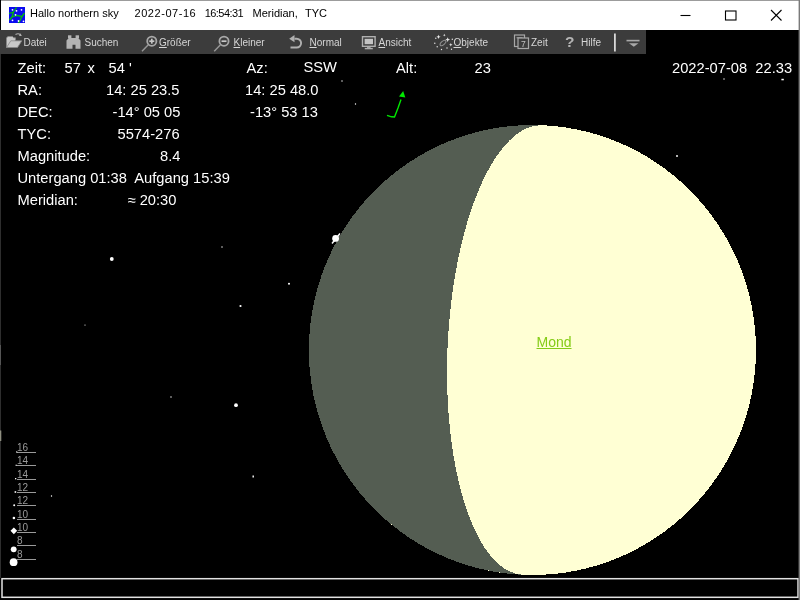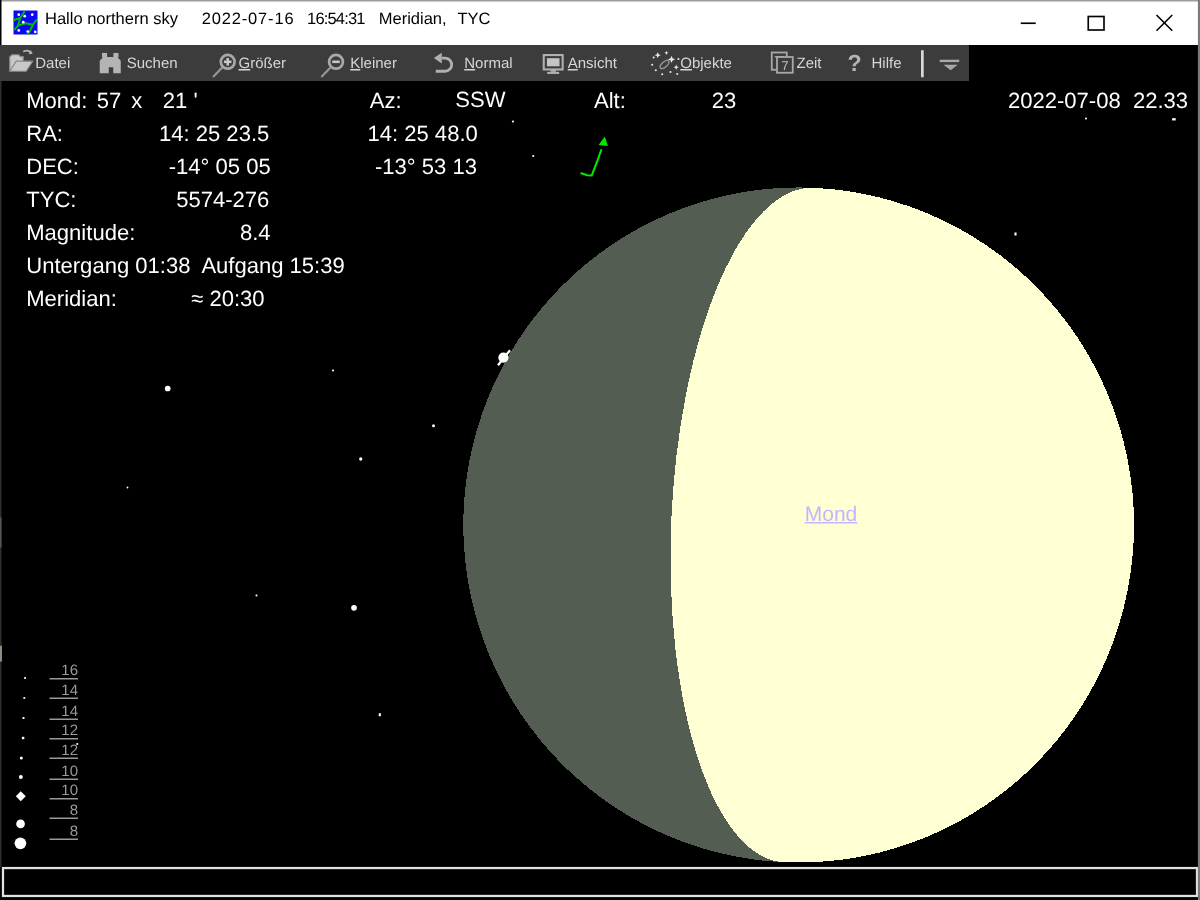--- a/index.html
+++ b/index.html
@@ -6,22 +6,22 @@
   body{width:800px;height:600px;background:#000;position:relative;overflow:hidden;
        font-family:"Liberation Sans",sans-serif;}
   #titlebar{position:absolute;left:0;top:0;width:800px;height:30px;background:#fff;
             border-top:1px solid #9c9c9c;box-sizing:border-box;}
   .tt{position:absolute;top:6.5px;font-size:11px;color:#000;white-space:pre;}
   #menubar{position:absolute;left:0;top:30px;width:646px;height:24px;background:#3c3c3c;}
   .mi{position:absolute;top:31px;height:24px;line-height:24px;font-size:10px;color:#d6d6d6;white-space:pre;}
   .mi u{text-decoration:underline;}
   .info{position:absolute;font-size:14.7px;color:#fff;line-height:normal;white-space:pre;}
   .leg{position:absolute;left:17px;width:19px;height:9px;font-size:10px;line-height:10px;
-       color:#9a9a9a;text-align:right;border-bottom:1px solid #9a9a9a;margin-left:16px;}
-  #mond{position:absolute;left:536.5px;top:335px;font-size:14px;line-height:14px;color:#c4b5fd;
+       color:#9a9a9a;text-align:left;border-bottom:1px solid #9a9a9a;}
+  #mond{position:absolute;left:536.5px;top:335px;font-size:14px;line-height:14px;color:#84cc16;
         text-decoration:underline;}
   svg{position:absolute;left:0;top:0;}
 </style>
 </head>
 <body>
 <div id="titlebar"></div>
 <span class="tt" style="left:30px">Hallo northern sky</span>
 <span class="tt" style="left:134.5px;letter-spacing:.55px">2022-07-16</span>
 <span class="tt" style="left:204.7px;letter-spacing:-0.55px">16:54:31</span>
 <span class="tt" style="left:252.5px">Meridian,</span>
@@ -30,24 +30,24 @@
 <span class="mi" style="left:23.5px">Datei</span>
 <span class="mi" style="left:84.5px">Suchen</span>
 <span class="mi" style="left:159px"><u>G</u>rößer</span>
 <span class="mi" style="left:233.5px"><u>K</u>leiner</span>
 <span class="mi" style="left:309.5px"><u>N</u>ormal</span>
 <span class="mi" style="left:378.5px"><u>A</u>nsicht</span>
 <span class="mi" style="left:453.5px"><u>O</u>bjekte</span>
 <span class="mi" style="left:531px">Zeit</span>
 <span class="mi" style="left:581px">Hilfe</span>
 
-<div class="info" style="left:17.5px;top:59.6px">Mond:</div>
+<div class="info" style="left:17.5px;top:59.6px">Zeit:</div>
 <div class="info" style="left:64.5px;top:59.6px">57</div>
 <div class="info" style="left:87.5px;top:59.6px">x</div>
-<div class="info" style="left:108.5px;top:59.6px">21 '</div>
+<div class="info" style="left:108.5px;top:59.6px">54 '</div>
 <div class="info" style="left:246.5px;top:59.6px">Az:</div>
 <div class="info" style="left:303.5px;top:59px">SSW</div>
 <div class="info" style="left:396px;top:59.6px">Alt:</div>
 <div class="info" style="left:474.5px;top:59.6px">23</div>
 <div class="info" style="left:672px;top:59.6px">2022-07-08  22.33</div>
 
 <div class="info" style="left:17.5px;top:81.6px">RA:</div>
 <div class="info" style="left:106px;top:81.6px">14: 25 23.5</div>
 <div class="info" style="left:245px;top:81.6px">14: 25 48.0</div>
 

